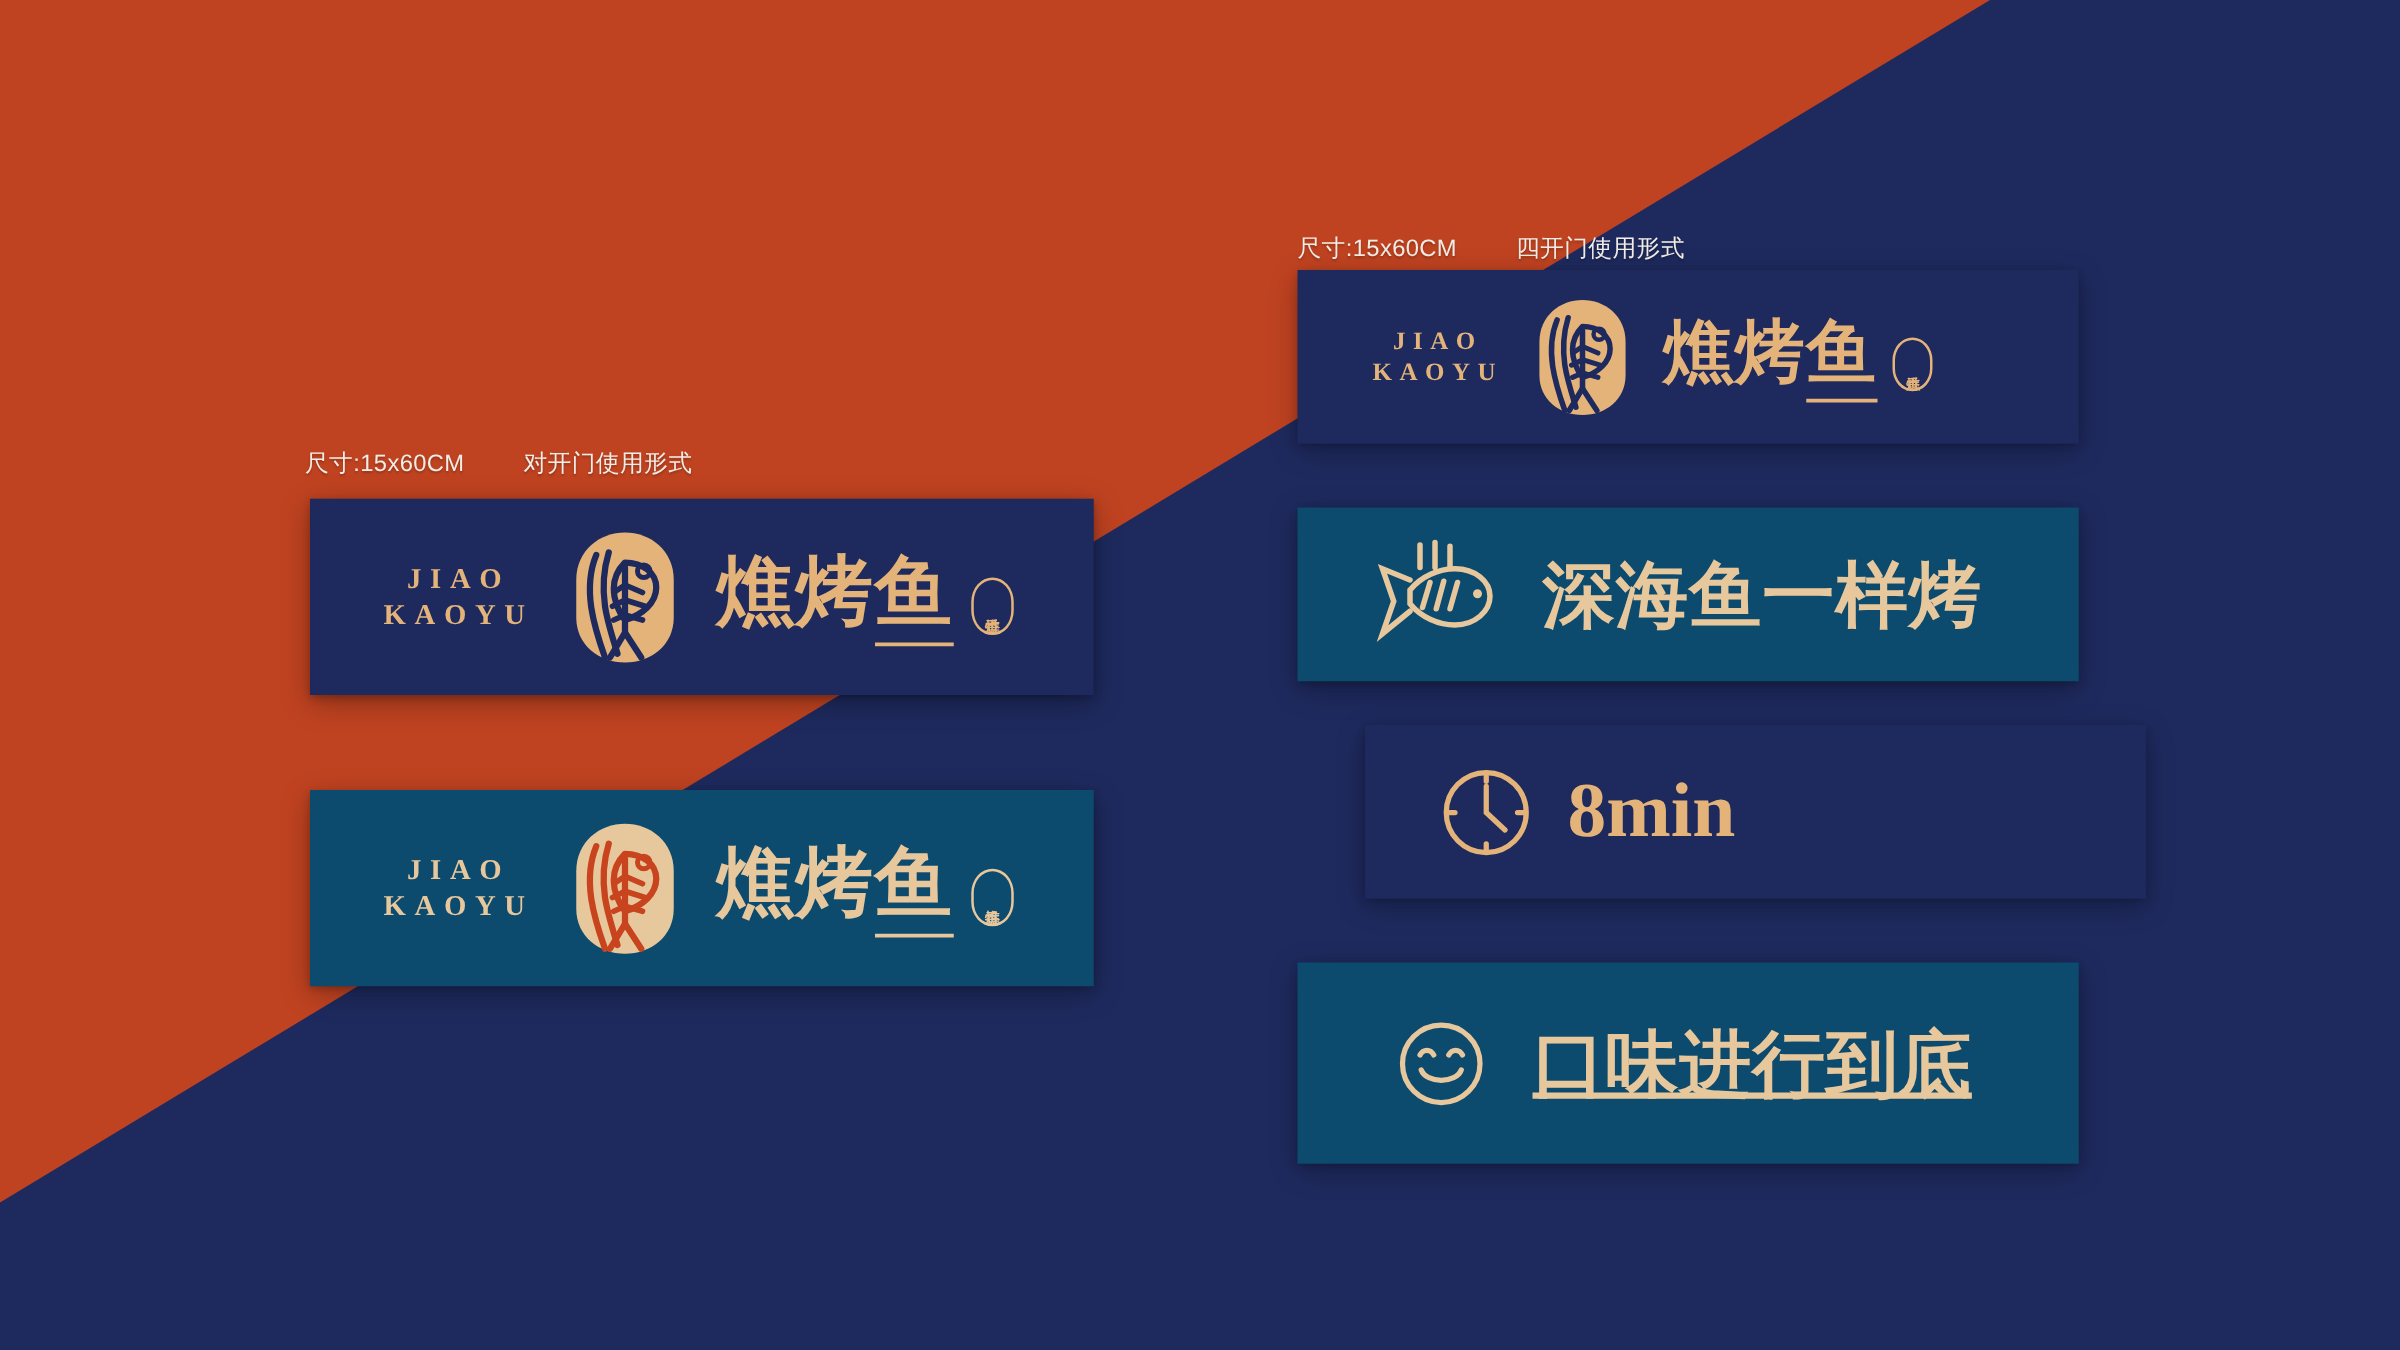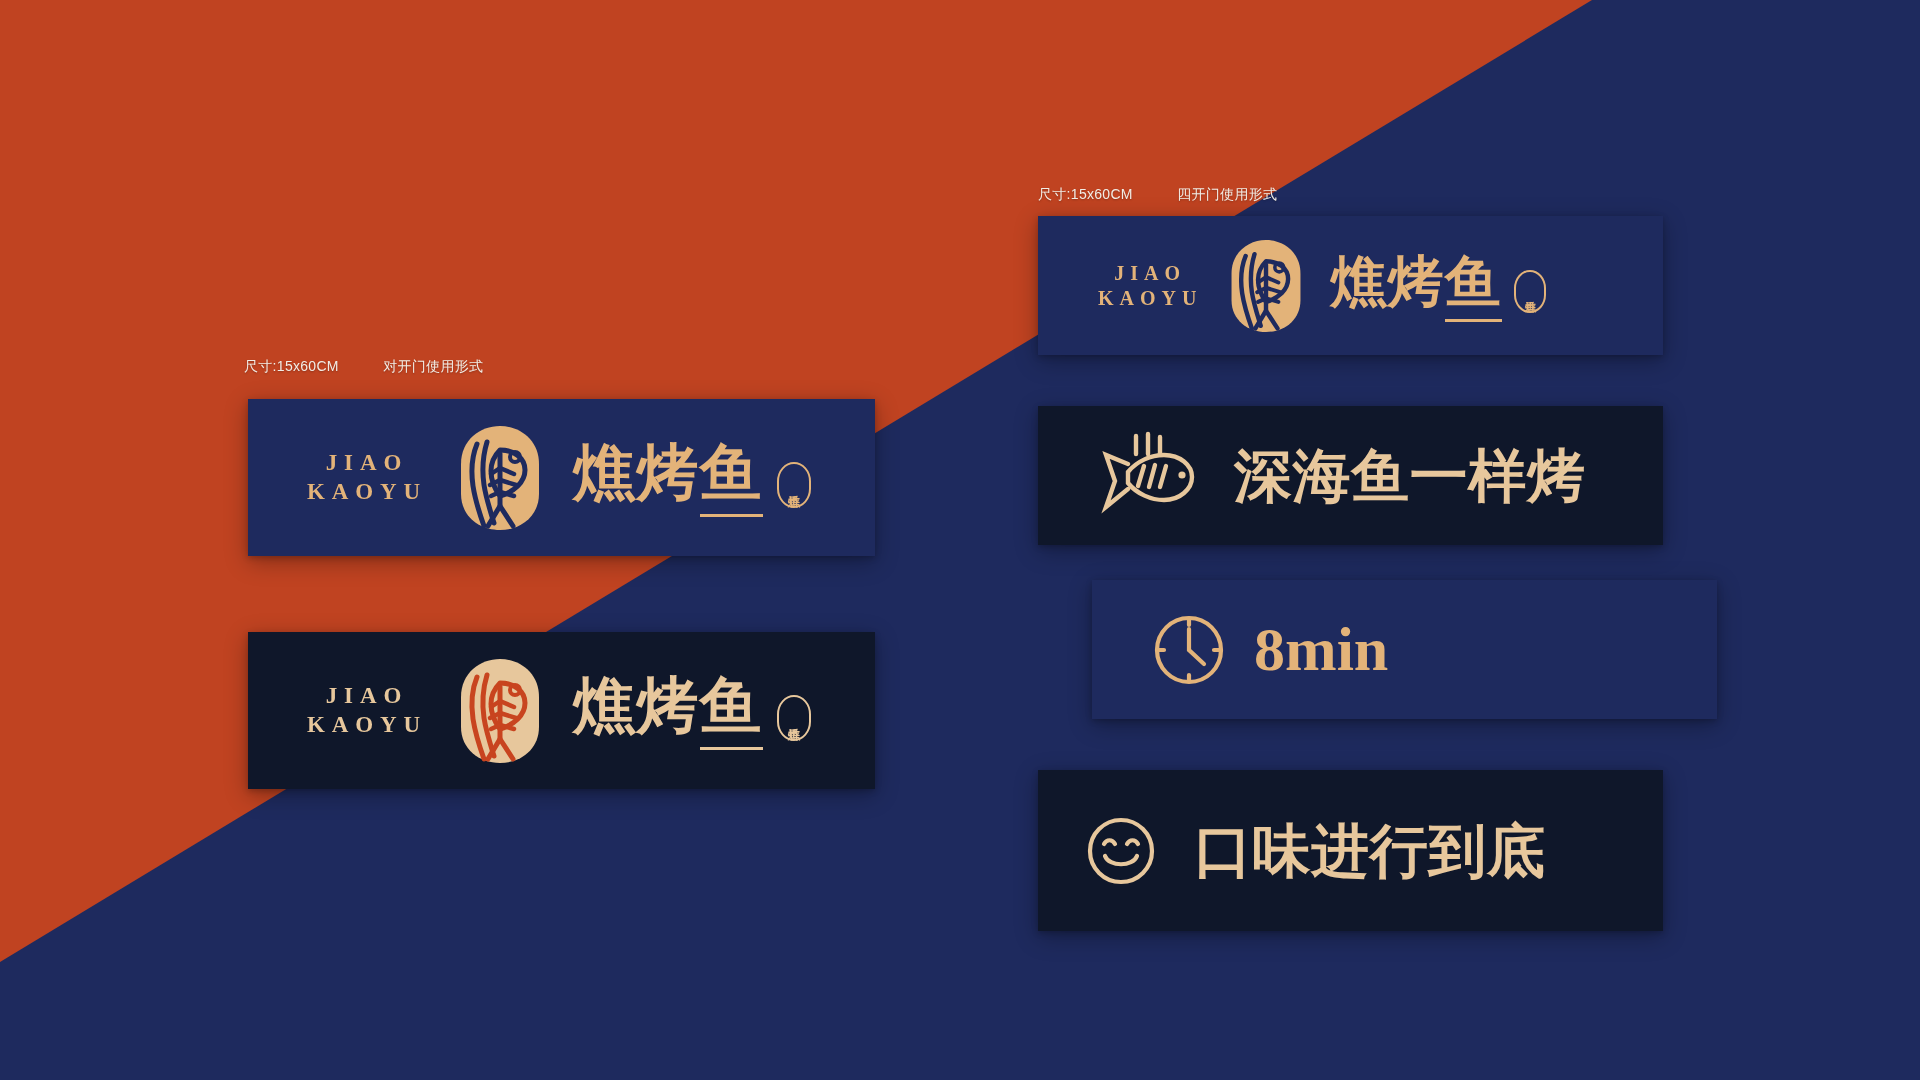--- a/index.html
+++ b/index.html
@@ -12,34 +12,34 @@
 
   
   .bg-orange{position:absolute;inset:0;background:#C04321;}
   .bg-navy{
     position:absolute;inset:0;background:#1E2A5E;
     clip-path:polygon(1592px 0, 1920px 0, 1920px 1080px, 0 1080px, 0 962px);
   }
 
   
   .caption{
-    position:absolute;color:#F2EDE6;font-size:14px;letter-spacing:.3px;
+    position:absolute;color:#F2EDE6;font-size:19px;letter-spacing:.3px;
     white-space:nowrap;font-family:"Liberation Sans","DejaVu Sans",sans-serif;
     text-shadow:0 1px 2px rgba(0,0,0,.25);
   }
   .caption .gap{display:inline-block;width:36px;}
 
   
   .panel{
     position:absolute;box-sizing:border-box;overflow:hidden;
     display:flex;align-items:center;
     box-shadow:0 6px 22px rgba(0,0,0,.30), 0 2px 6px rgba(0,0,0,.22);
   }
   .panel.navy{background:#1E2A5E;}
-  .panel.orange{background:#0f172a;}
+  .panel.orange{background:#0c4a6e;}
 
   
   .g-on-navy{color:#E3B379;}
   .g-on-orange{color:#E7C79C;}
 
   
   .lockup{display:flex;align-items:center;width:100%;}
   .pinyin{
     display:flex;flex-direction:column;line-height:1.22;
     font-family:"Liberation Serif","DejaVu Serif",serif;
@@ -234,21 +234,21 @@
           <circle cx="39" cy="39" r="32"></circle>
           <path d="M39 18v21l15 14"></path>
           <path d="M39 8v6M39 64v6M8 39h6M64 39h6"></path>
         </svg>
       </div>
       <div class="lat" style="font-size:62px;margin-left:26px;">8min</div>
     </div>
   </div>
 
   <div class="panel orange" id="panel-r4">
-    <div class="slogan g-on-orange" style="padding-left:46px;">
+    <div class="slogan g-on-orange" style="padding-left:78px;text-decoration:underline;">
       <div class="ico">
         <svg width="74" height="74" viewBox="0 0 74 74" fill="none" stroke="#E7C79C" stroke-width="4.2" stroke-linecap="round">
           <circle cx="37" cy="37" r="31"></circle>
           <path d="M20 30c2.6-5 8.4-5 11 0"></path>
           <path d="M43 30c2.6-5 8.4-5 11 0"></path>
           <path d="M21 42c4 11 28 11 32 0"></path>
         </svg>
       </div>
       <div class="txt" style="font-size:58px;margin-left:36px;">口味进行到底</div>
     </div>

